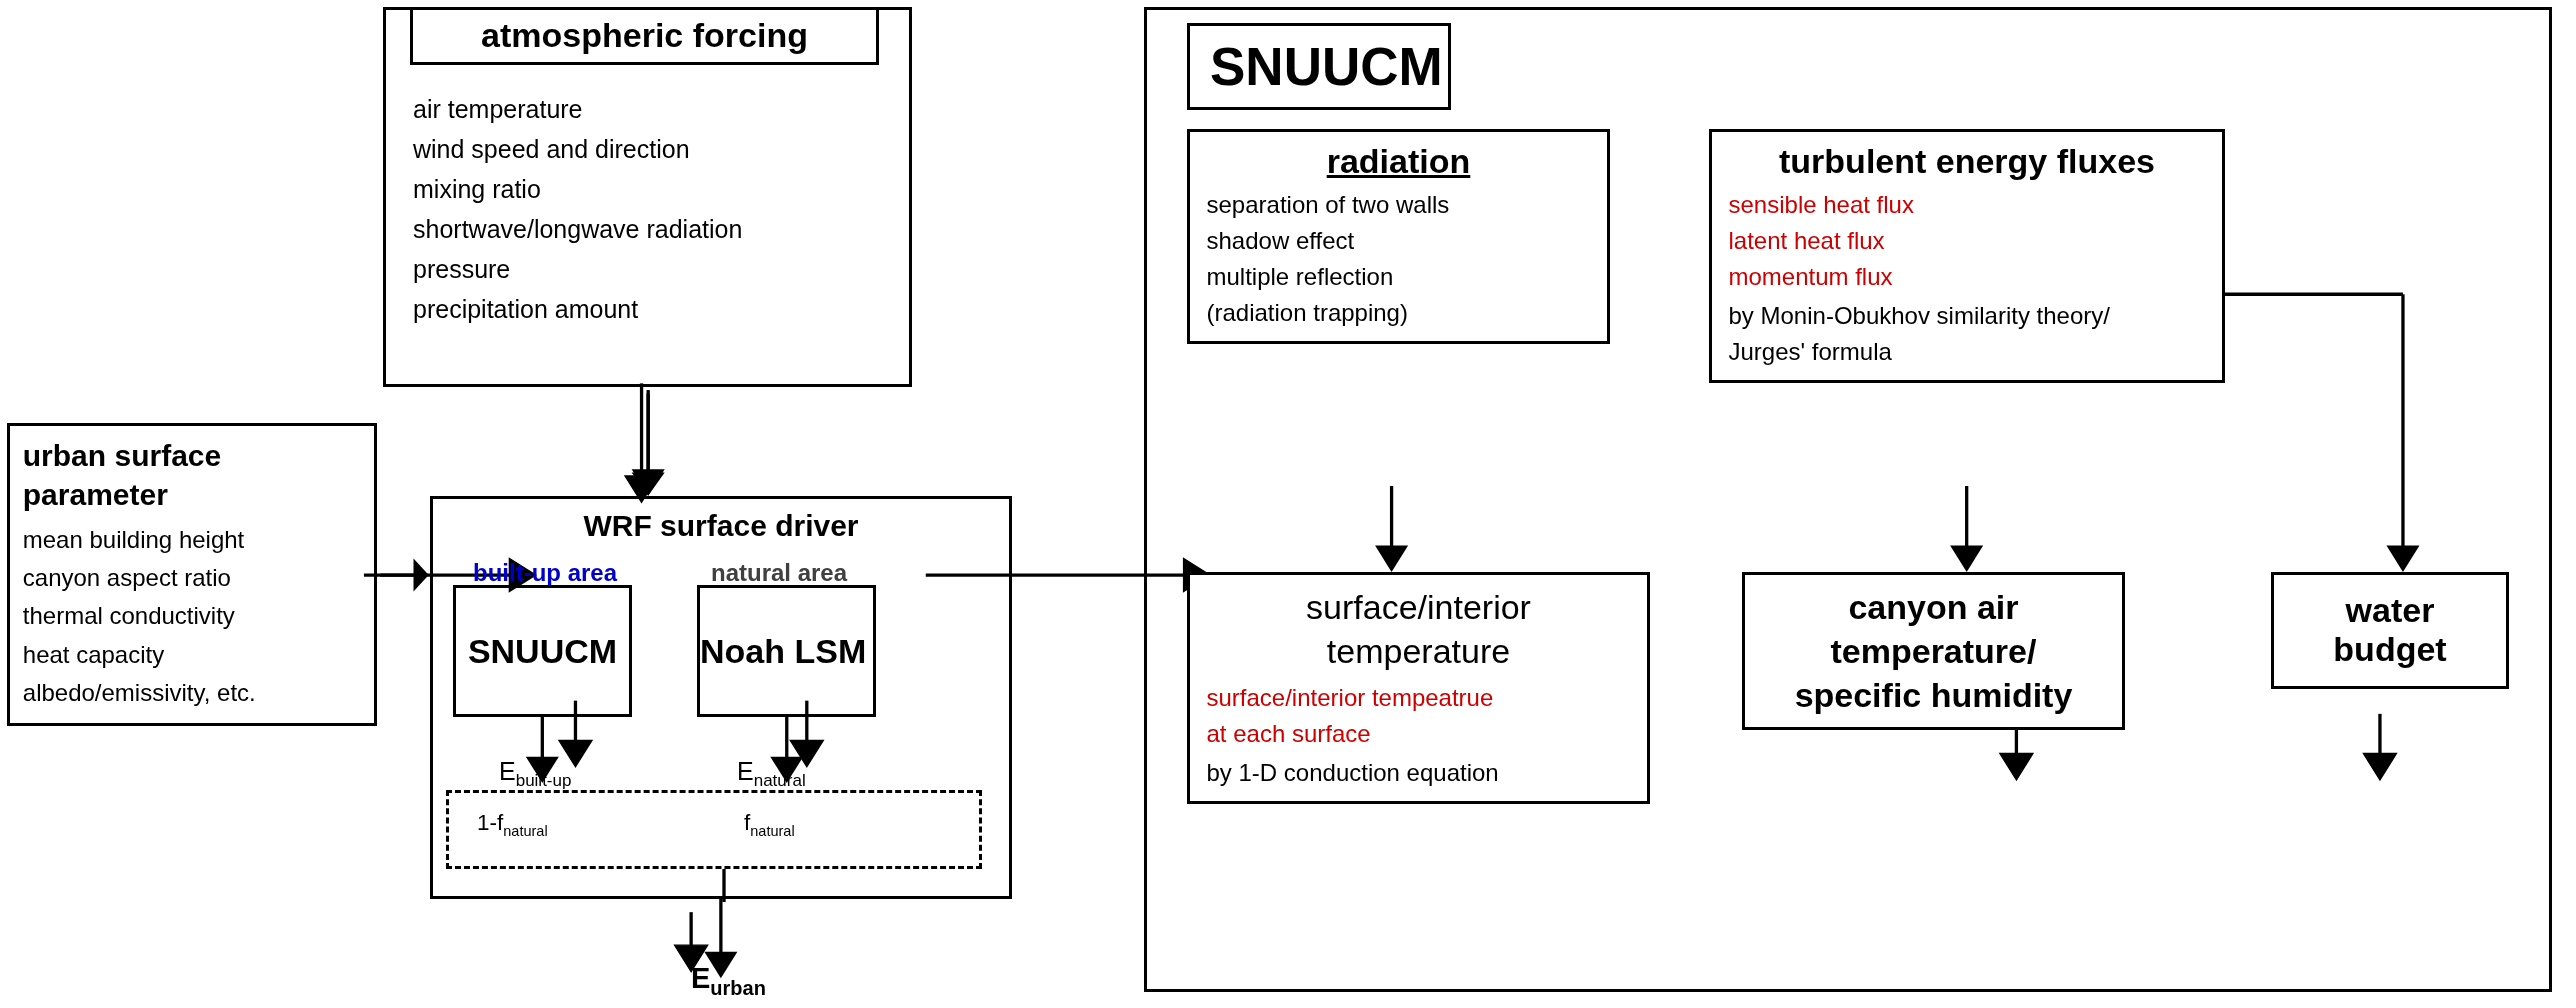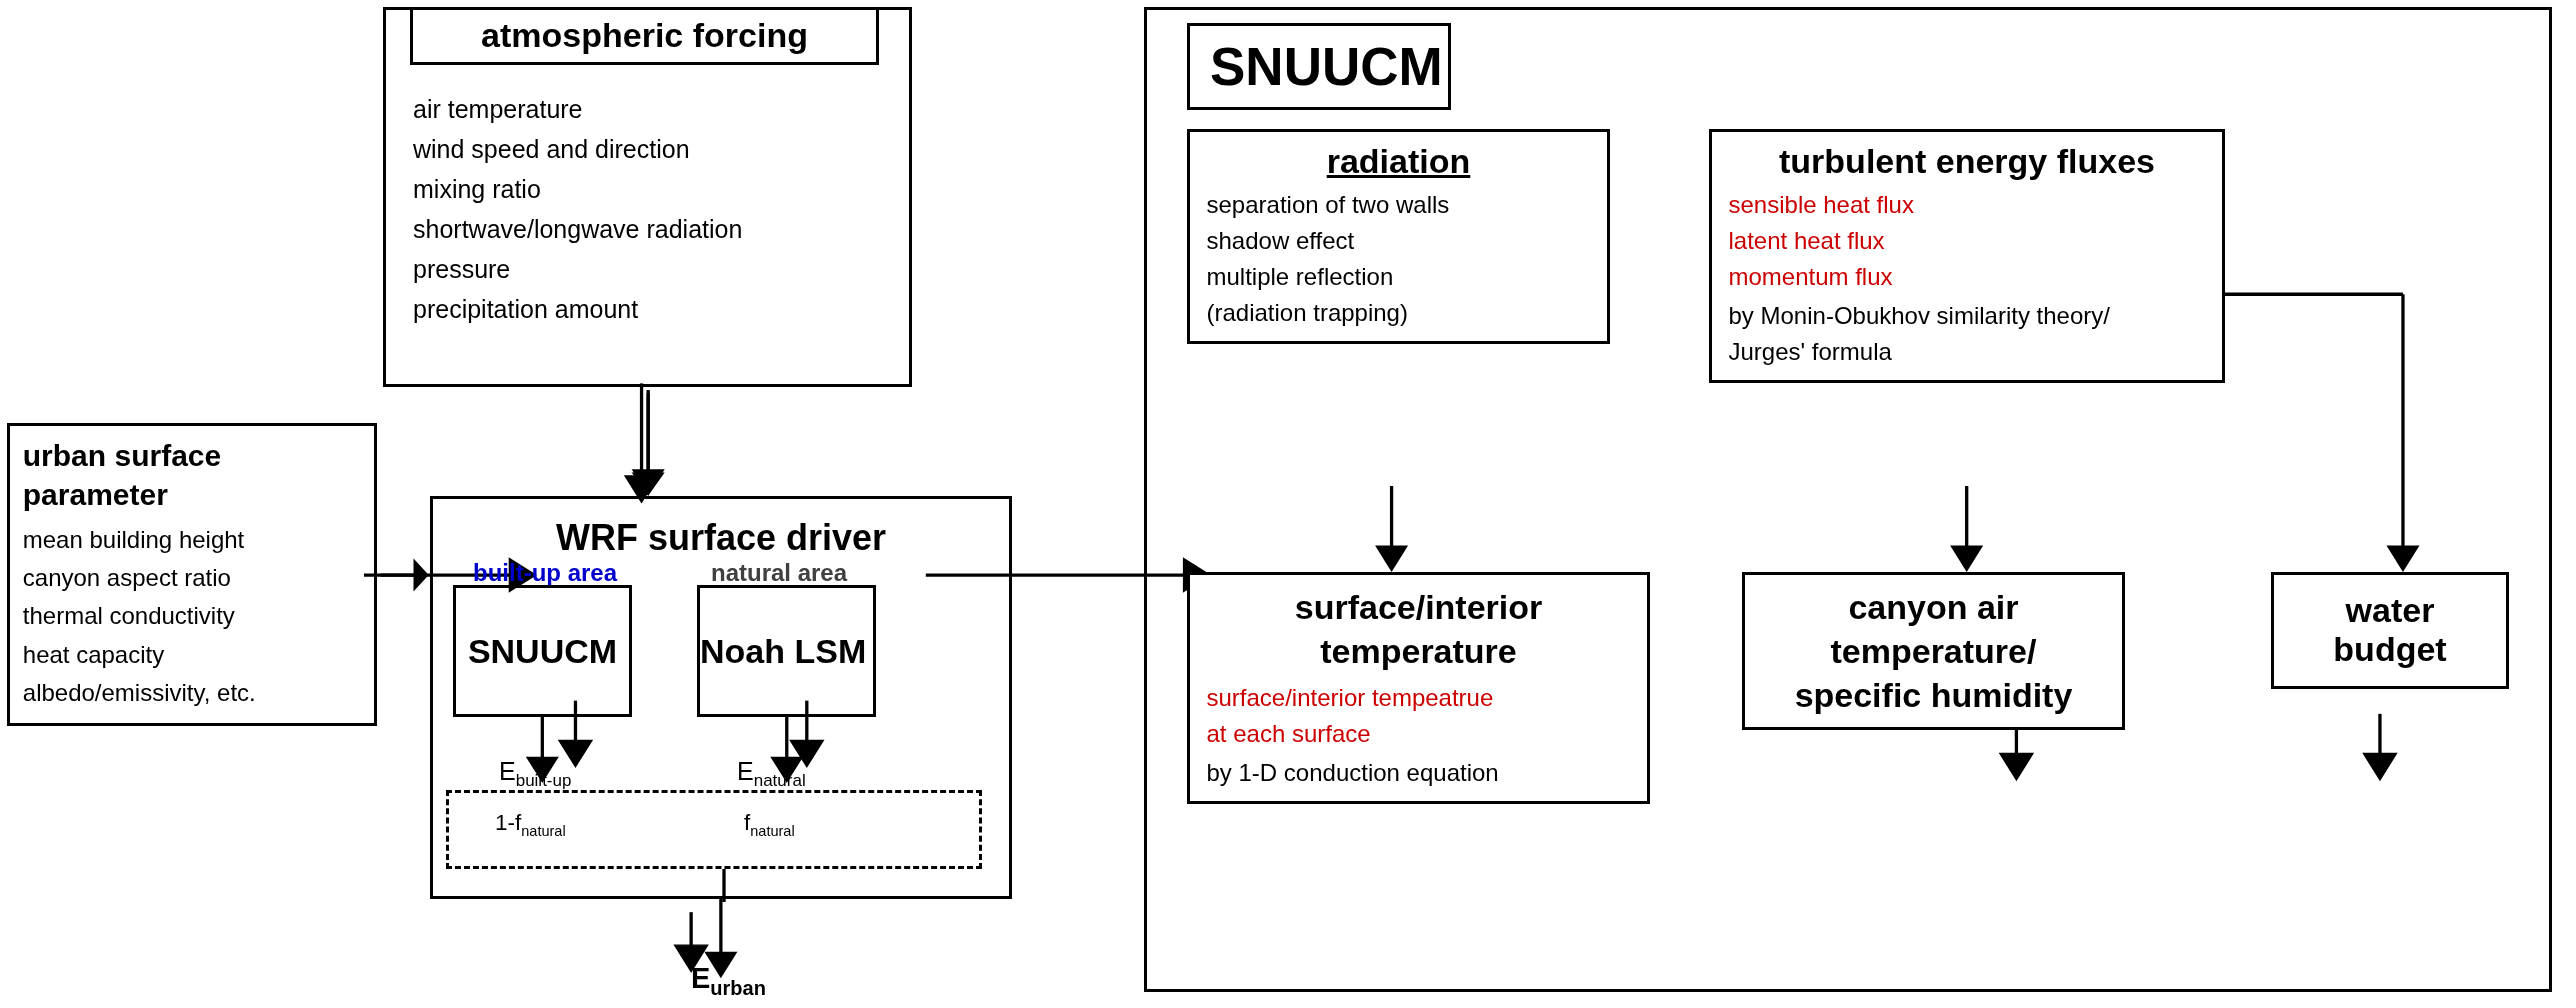--- a/index.html
+++ b/index.html
@@ -102,21 +102,21 @@
     <div style="font-size:24px; line-height:1.6; margin-top:6.6px;">
       <div>mean building height</div>
       <div>canyon aspect ratio</div>
       <div>thermal conductivity</div>
       <div>heat capacity</div>
       <div>albedo/emissivity, etc.</div>
     </div>
   </div>
 
   <div style="position:absolute; left:430px; top:496px; width:582px; height:403px; border:3.3px solid #000;">
-    <div style="text-align:center; font-size:36px; font-weight:bold; padding:18px 0;">WRF surface driver</div>
+    <div style="text-align:center; font-size:30px; font-weight:bold; padding:10px 0;">WRF surface driver</div>
 
     <div style="position:absolute; left:40px; top:60px; font-size:24px; color:#0000cc; font-weight:bold;">built-up area</div>
 
     <div style="position:absolute; left:278px; top:60px; font-size:24px; color:#404040; font-weight:bold;">natural area</div>
 
     <div style="position:absolute; left:20px; top:86px; width:179px; height:132px; border:3.3px solid #000; display:flex; align-items:center; justify-content:center;">
       <span style="font-size:34px; font-weight:bold;">SNUUCM</span>
     </div>
 
     <div style="position:absolute; left:264px; top:86px; width:179px; height:132px; border:3.3px solid #000; display:flex; align-items:center; justify-content:flex-start;">
@@ -127,21 +127,21 @@
       <line x1="165" y1="330" x2="165" y2="400" stroke="#000" stroke-width="5"></line>
       <polygon points="165,430 140,390 190,390" fill="#000"></polygon>
       <line x1="535" y1="330" x2="535" y2="400" stroke="#000" stroke-width="5"></line>
       <polygon points="535,430 510,390 560,390" fill="#000"></polygon>
     </svg>
 
     <div style="position:absolute; left:66px; top:258px; font-size:25px;">E<sub style="font-size:17px;">built-up</sub></div>
 
     <div style="position:absolute; left:304px; top:258px; font-size:25px;">E<sub style="font-size:17px;">natural</sub></div>
 
-    <div style="position:absolute; left:27px; top:311px; font-size:22.5px;padding-left:35px;">1-f<sub style="font-size:14.5px;">natural</sub></div>
+    <div style="position:absolute; left:9px; top:311px; font-size:22.5px;padding-left:35px;">1-f<sub style="font-size:14.5px;">natural</sub></div>
 
     <div style="position:absolute; left:311px; top:311px; font-size:22.5px;">f<sub style="font-size:14.5px;">natural</sub></div>
 
     <div style="position:absolute; left:13.2px; top:291px; width:536px; height:79px; border:3.3px dashed #000;"></div>
 
     <svg style="position:absolute;left:0;top:0;width:582px;height:403px;pointer-events:none;" viewBox="0 0 880 610" width="582" height="403">
       <line x1="440" y1="560" x2="440" y2="610" stroke="#000" stroke-width="5"></line>
     </svg>
   </div>
 
@@ -201,21 +201,21 @@
       <polygon points="1240,850 1215,810 1265,810" fill="#000"></polygon>
 
       <line x1="1900" y1="720" x2="1900" y2="820" stroke="#000" stroke-width="5"></line>
       <polygon points="1900,850 1875,810 1925,810" fill="#000"></polygon>
 
       <line x1="1630" y1="430" x2="1900" y2="430" stroke="#000" stroke-width="5"></line>
       <line x1="1900" y1="430" x2="1900" y2="720" stroke="#000" stroke-width="5"></line>
     </svg>
 
     <div style="position:absolute; left:40px; top:562px; width:463px; border:3.3px solid #000; padding:10px 16.5px; background:#fff;">
-      <div style="font-size:34px; font-weight:bold; text-align:center; line-height:1.3; margin-bottom:6.6px;">surface/interior<br>temperature</div>
+      <div style="font-size:34px; font-weight:normal; text-align:center; line-height:1.3; margin-bottom:6.6px;">surface/interior<br>temperature</div>
       <div style="font-size:24px; line-height:1.5; color:#cc0000;">
         <div>surface/interior tempeatrue</div>
         <div>at each surface</div>
       </div>
       <div style="font-size:24px; line-height:1.5; color:#000; margin-top:3.3px;">
         <div>by 1-D conduction equation</div>
       </div>
     </div>
 
     <div style="position:absolute; left:595px; top:562px; width:383px; border:3.3px solid #000; padding:10px 16.5px; background:#fff; display:flex; align-items:center; justify-content:center;">

